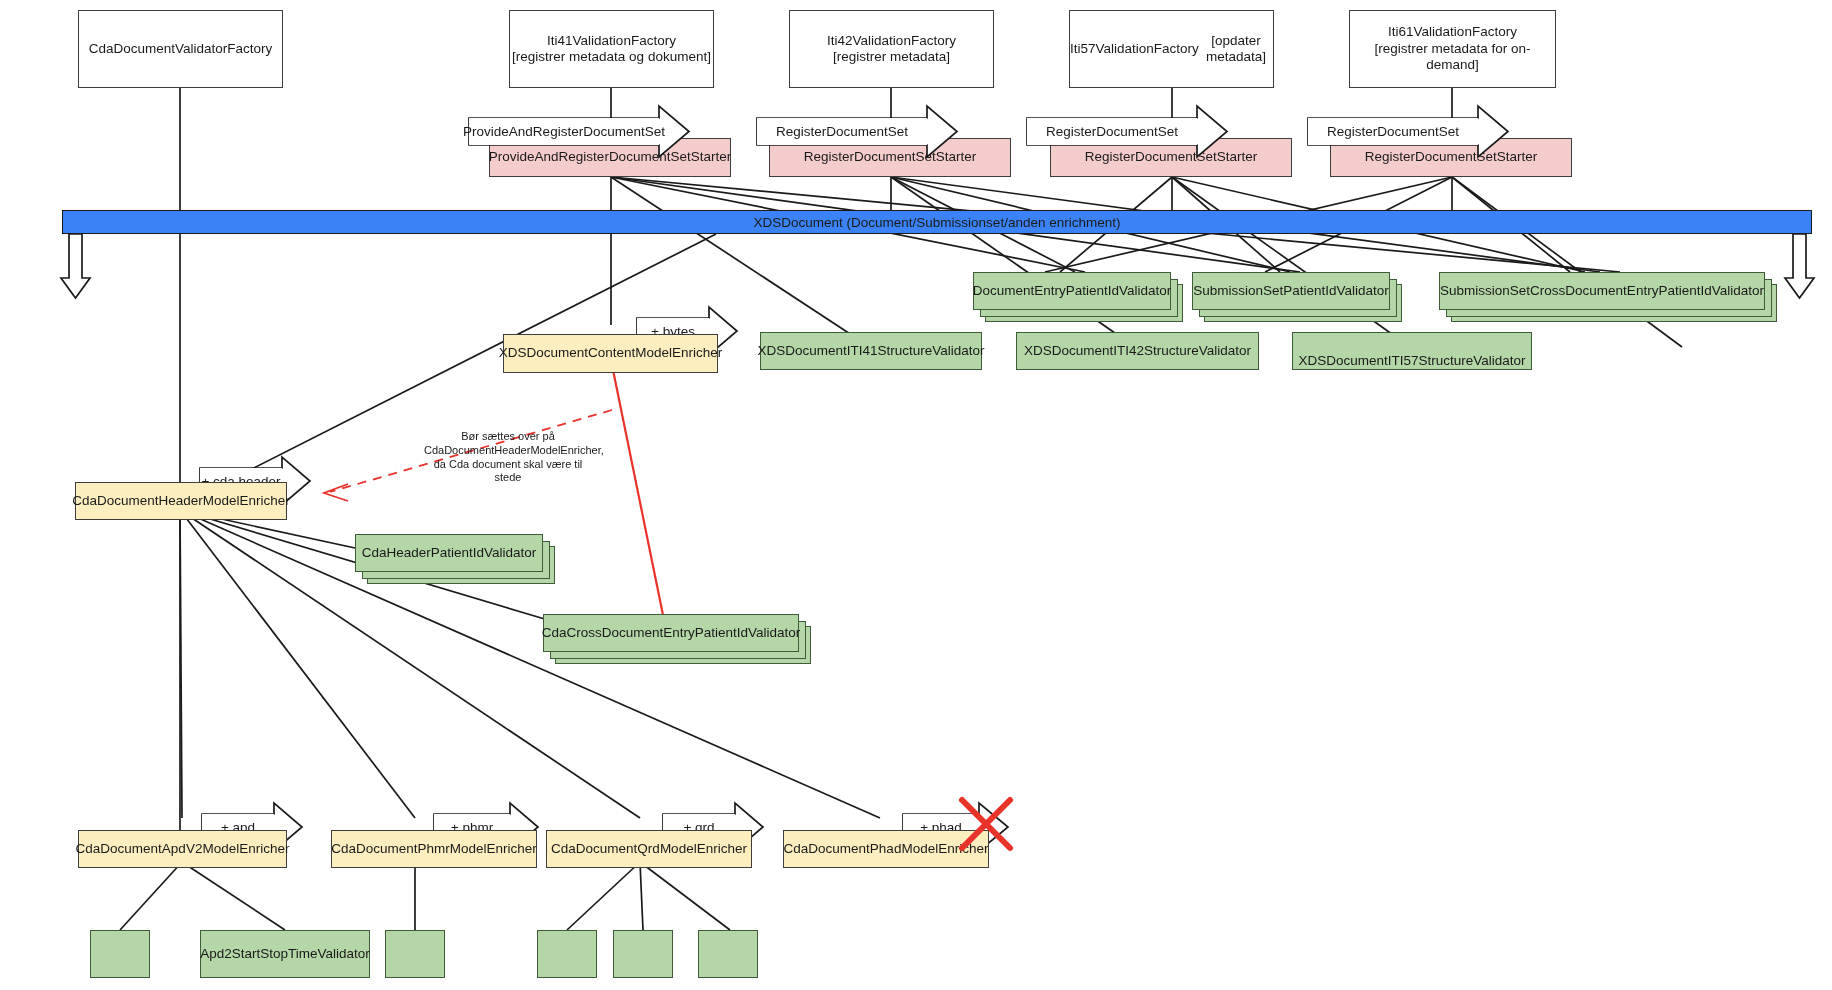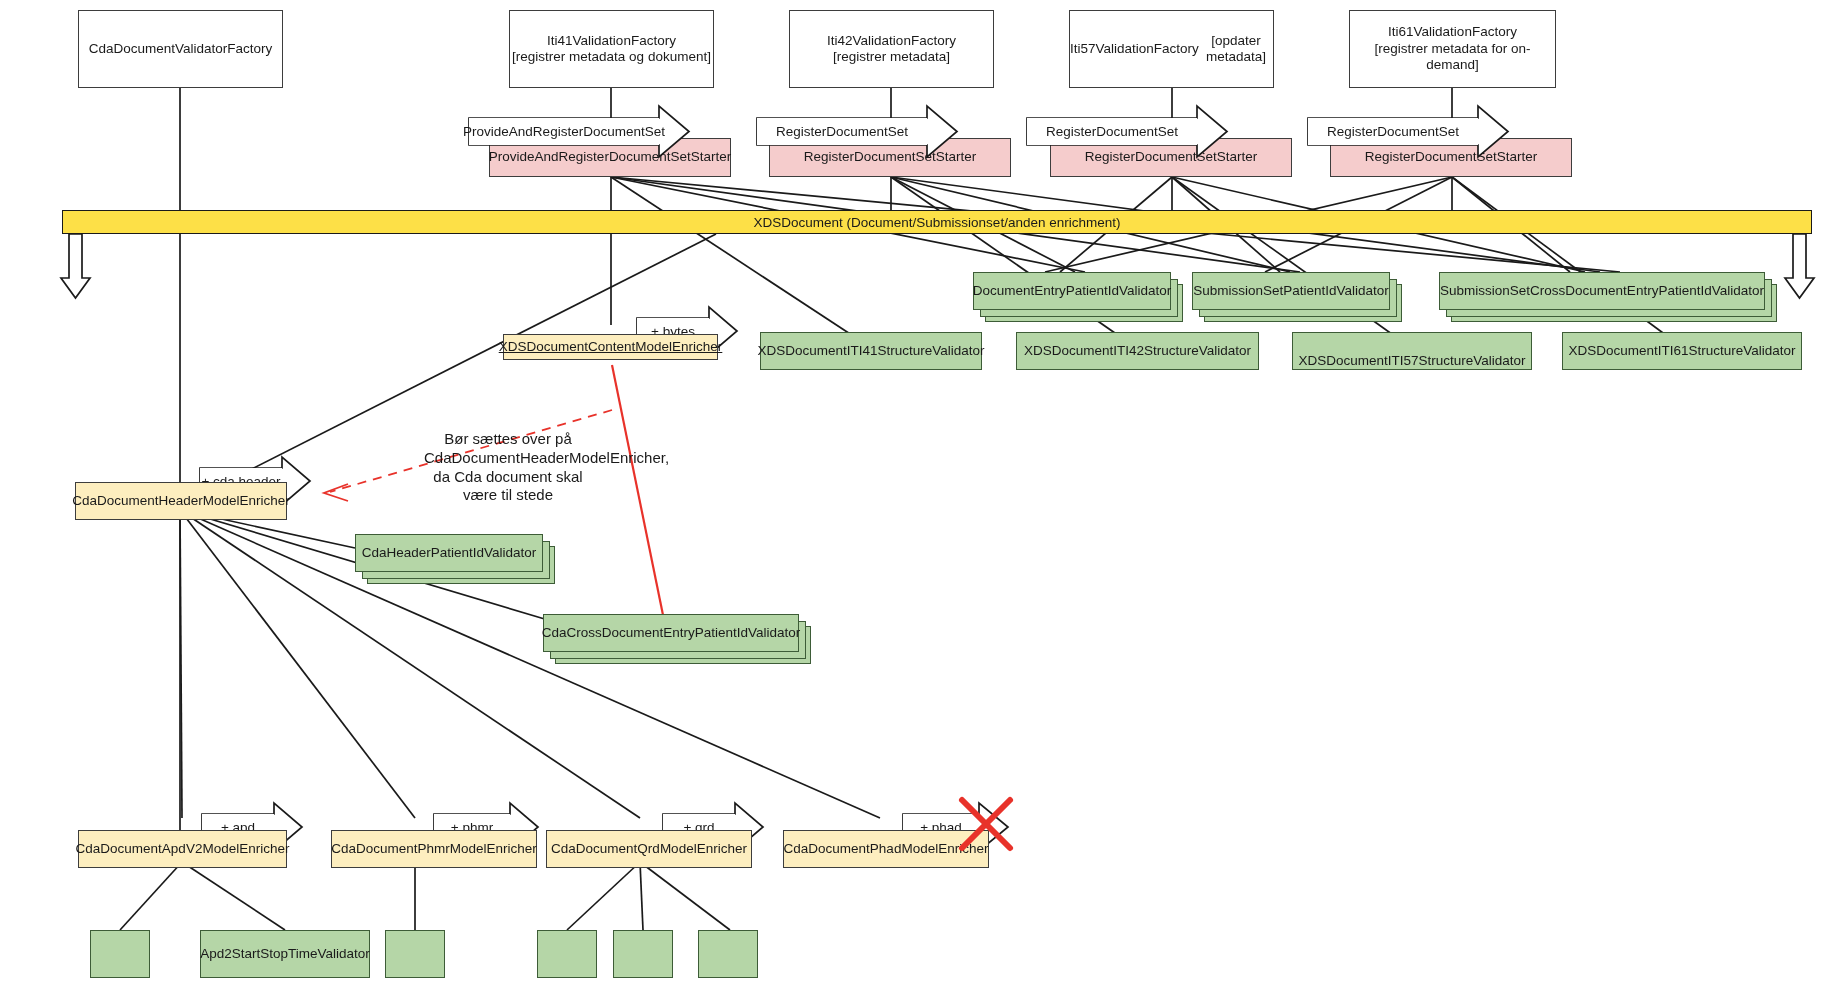--- a/index.html
+++ b/index.html
@@ -5,23 +5,23 @@
   html,body{margin:0;padding:0;background:#ffffff;}
   body{font-family:"Liberation Sans",sans-serif;}
   #canvas{position:relative;width:1832px;height:990px;background:#ffffff;overflow:hidden;}
   .node{position:absolute;box-sizing:border-box;display:flex;align-items:center;justify-content:center;text-align:center;line-height:1.22;}
   .factory{background:#ffffff;border:1.6px solid #3d3d3d;font-size:13.5px;color:#1a1a1a;}
   .starter{background:#f5cccc;border:1.6px solid #3d3d3d;font-size:13.5px;color:#1a1a1a;}
   .enricher{background:#fdeebf;border:1.6px solid #3d3d3d;font-size:13.5px;color:#1a1a1a;}
   .validator{background:#b5d6a7;border:1.8px solid #3d5c37;font-size:13.5px;color:#1a1a1a;}
   .stack{position:absolute;}
   .stack .sh{position:absolute;background:#b5d6a7;border:1.8px solid #3d5c37;box-sizing:border-box;}
-  .bar{position:absolute;background:#fde047;border:1.8px solid #1a1a1a;box-sizing:border-box;
+  .bar{position:absolute;background:#3b82f6;border:1.8px solid #1a1a1a;box-sizing:border-box;
        display:flex;align-items:center;justify-content:center;font-size:13.5px;color:#1a1a1a;}
-  .label-plain{position:absolute;font-size:15px;color:#1a1a1a;text-align:center;line-height:1.25;}
+  .label-plain{position:absolute;font-size:11px;color:#1a1a1a;text-align:center;line-height:1.25;}
   svg.lines{position:absolute;left:0;top:0;width:1832px;height:990px;pointer-events:none;}
   .arrowbox{position:absolute;}
   .arrowbox .abody{position:absolute;left:0;top:0;background:#ffffff;border:1.7px solid #1a1a1a;
       box-sizing:border-box;display:flex;align-items:center;justify-content:center;
       font-size:13.5px;color:#1a1a1a;}
   .arrowbox svg{position:absolute;left:0;top:0;overflow:visible;}
 </style>
 </head>
 <body>
 
@@ -203,33 +203,30 @@
 
   <div class="node validator" style="left:760px;top:332px;width:222px;height:38px;">
     <span>XDSDocumentITI41StructureValidator</span>
   </div>
   <div class="node validator" style="left:1016px;top:332px;width:243px;height:38px;">
     <span>XDSDocumentITI42StructureValidator</span>
   </div>
   <div class="node validator" style="left:1292px;top:332px;width:240px;height:38px;align-items:flex-end;">
     <span>XDSDocumentITI57StructureValidator</span>
   </div>
-  <div class="node validator" style="left:1562px;top:332px;width:240px;height:38px;">
-    <span>XDSDocumentITI61StructureValidator</span>
-  </div>
 
   <div class="arrowbox" style="left:637px;top:318px;width:100px;height:26px;">
     <svg width="100" height="26" viewBox="0 0 100 26">
       <polygon points="0,0 72,0 72,-11 100,13 72,37 72,26 0,26" fill="#ffffff" stroke="#1a1a1a" stroke-width="1.7"></polygon>
     </svg>
     <div class="abody" style="width:72px;height:26px;border:none;">
       <span>+ bytes</span>
     </div>
   </div>
-  <div class="node enricher" style="left:503px;top:334px;width:215px;height:26px;text-decoration:underline;">
+  <div class="node enricher" style="left:503px;top:334px;width:215px;height:39px;">
     <span>XDSDocumentContentModelEnricher</span>
   </div>
 
   <div class="label-plain" style="left:424px;top:430px;width:168px;">
     <span>Bør sættes over på CdaDocumentHeaderModelEnricher, da Cda document skal være til stede</span>
   </div>
 
   <div class="arrowbox" style="left:200px;top:468px;width:110px;height:26px;">
     <svg width="110" height="26" viewBox="0 0 110 26">
       <polygon points="0,0 82,0 82,-11 110,13 82,37 82,26 0,26" fill="#ffffff" stroke="#1a1a1a" stroke-width="1.7"></polygon>

